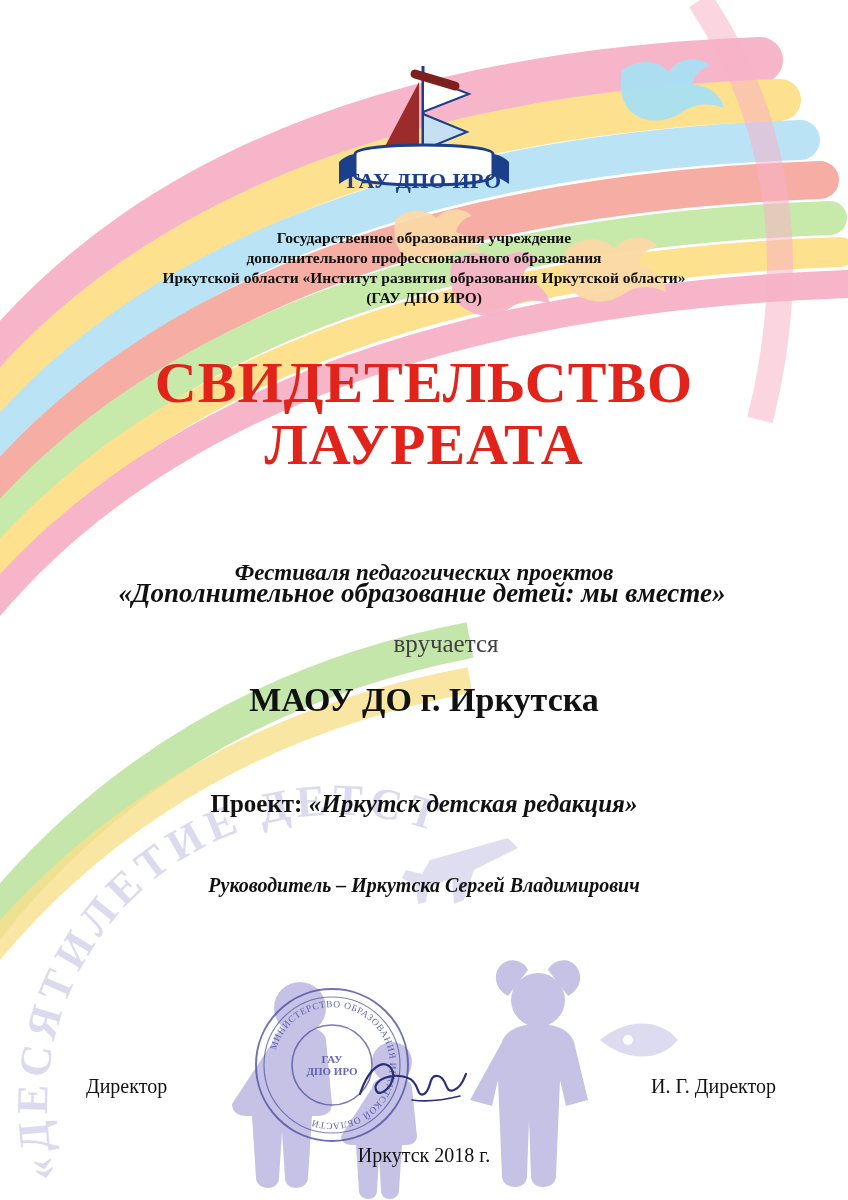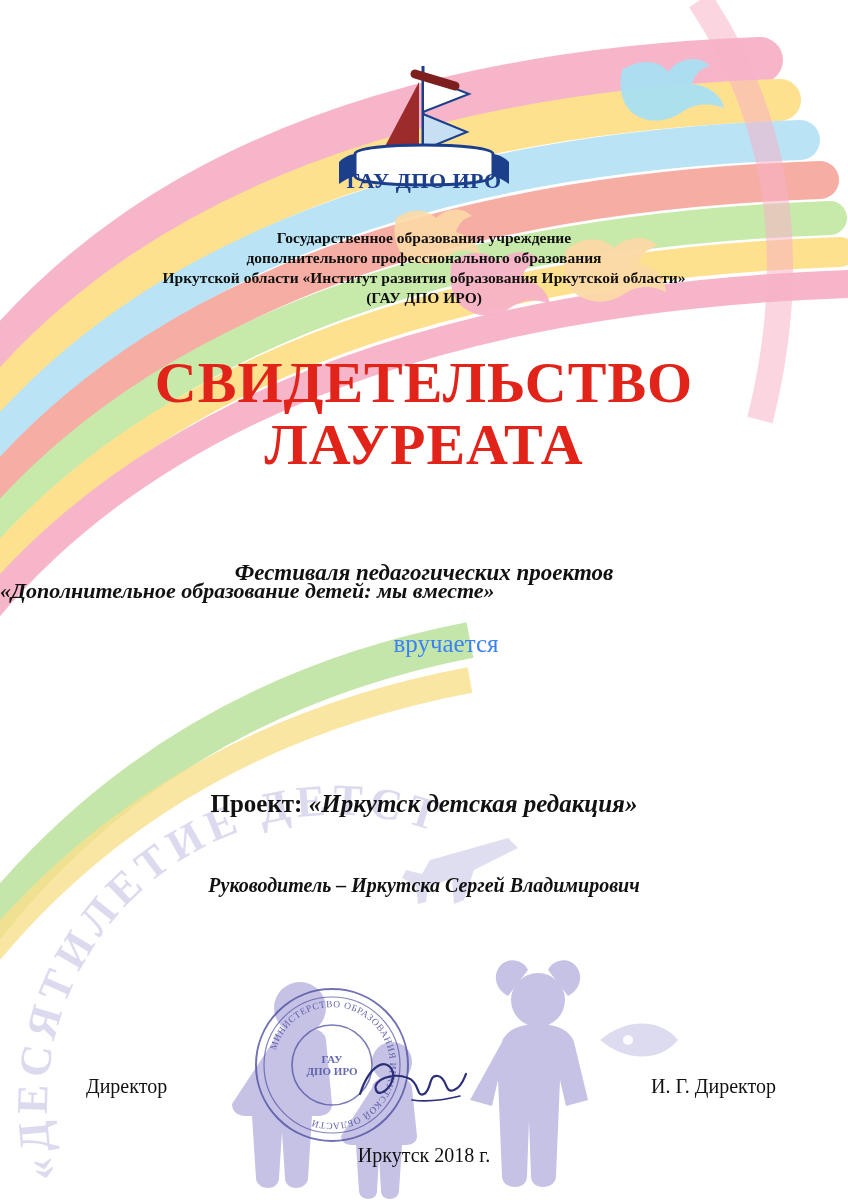--- a/index.html
+++ b/index.html
@@ -97,35 +97,35 @@
     font-style: italic;
     font-weight: bold;
     font-size: 23px;
     color: #111;
     margin-top: 32px;
   }
   .project-name {
     position: absolute;
     left: 0; right: 4px;
     top: 578px;
-    text-align: left;
+    text-align: center;
     font-family: "Liberation Serif", serif;
     font-style: italic;
     font-weight: bold;
-    font-size: 22px;
+    font-size: 27px;
     color: #111;
   }
   .awarded-to {
     position: absolute;
     left: 0; right: 0;
     top: 630px;
     text-align: center;
     font-family: "Liberation Serif", serif;
     font-size: 25px;
-    color: #3b82f6;
+    color: #404040;
     padding-left: 44px;
   }
   .recipient {
     position: absolute;
     left: 0; right: 0;
     top: 678px;
     text-align: center;
     font-family: "Liberation Serif", serif;
     font-weight: bold;
     font-size: 34px;
@@ -317,20 +317,21 @@
     <div class="title">
       <span>СВИДЕТЕЛЬСТВО</span>
       <span class="line2">ЛАУРЕАТА</span>
     </div>
 
     <div class="festival">Фестиваля педагогических проектов</div>
     <div class="project-name">«Дополнительное образование детей: мы вместе»</div>
     <div class="awarded-to">вручается</div>
 
     <div class="recipient">
+      <span>МАОУ ДО г. Иркутска</span>
     </div>
 
     <div class="project-line">
       <span>Проект:</span>
       <span class="italic">«Иркутск детская редакция»</span>
     </div>
 
     <div class="supervisor">Руководитель – Иркутска Сергей Владимирович</div>
 
     <div class="stamp">

